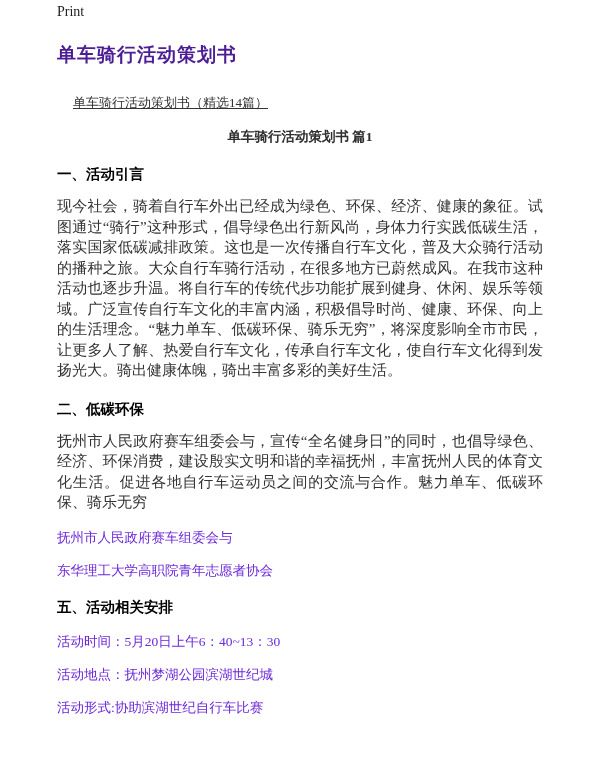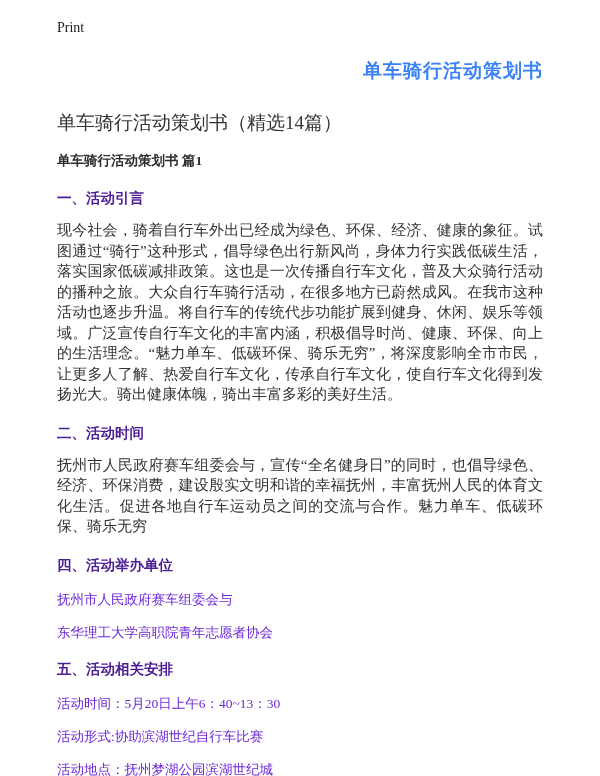--- a/index.html
+++ b/index.html
@@ -11,55 +11,57 @@
     width: 600px;
     height: 776px;
     overflow: hidden;
     font-family: "Liberation Serif", "DejaVu Serif", serif;
     color: #333333;
   }
   .page {
     box-sizing: border-box;
     width: 600px;
     height: 776px;
-    padding: 18px 57px 0 57px;
+    padding: 2px 57px 0 57px;
     background: #ffffff;
   }
   .print-link {
     font-size: 14px;
     color: #222222;
     margin: 0;
     cursor: pointer;
     display: inline-block;
   }
   .doc-title {
     margin: 22px 0 0 0;
-    text-align: right;
+    text-align: left;
     font-size: 19px;
     font-weight: 700;
-    color: #3b82f6;
+    color: #4c1d95;
     letter-spacing: 1px;
   }
   .doc-subtitle {
-    margin: 26px 0 0 0;
-    font-size: 19px;
+    margin: 26px 0 0 16px;
+    font-size: 13px;
     font-weight: 400;
     color: #333333;
+    text-decoration: underline;
   }
   .doc-part-label {
     margin: 16px 0 0 0;
     font-size: 13.5px;
     font-weight: 700;
     color: #2e2e2e;
+    text-align: center;
   }
   .section-heading {
     margin: 19px 0 0 0;
     font-size: 14.5px;
     font-weight: 700;
-    color: #4c1d95;
+    color: #000000;
   }
   .body-para {
     margin: 12px 0 0 0;
     font-size: 15px;
     line-height: 20.5px;
     text-align: justify;
     color: #333333;
   }
   .line-para {
     margin: 17px 0 0 0;
@@ -77,29 +79,28 @@
 
   <h1 class="doc-title">单车骑行活动策划书</h1>
 
   <p class="doc-subtitle">单车骑行活动策划书（精选14篇）</p>
 
   <p class="doc-part-label">单车骑行活动策划书 篇1</p>
 
   <h2 class="section-heading">一、活动引言</h2>
   <p class="body-para">现今社会，骑着自行车外出已经成为绿色、环保、经济、健康的象征。试图通过“骑行”这种形式，倡导绿色出行新风尚，身体力行实践低碳生活，落实国家低碳减排政策。这也是一次传播自行车文化，普及大众骑行活动的播种之旅。大众自行车骑行活动，在很多地方已蔚然成风。在我市这种活动也逐步升温。将自行车的传统代步功能扩展到健身、休闲、娱乐等领域。广泛宣传自行车文化的丰富内涵，积极倡导时尚、健康、环保、向上的生活理念。“魅力单车、低碳环保、骑乐无穷”，将深度影响全市市民，让更多人了解、热爱自行车文化，传承自行车文化，使自行车文化得到发扬光大。骑出健康体魄，骑出丰富多彩的美好生活。</p>
 
-  <h2 class="section-heading">二、活动时间</h2>
+  <h2 class="section-heading">二、低碳环保</h2>
   <p class="body-para">抚州市人民政府赛车组委会与，宣传“全名健身日”的同时，也倡导绿色、经济、环保消费，建设殷实文明和谐的幸福抚州，丰富抚州人民的体育文化生活。促进各地自行车运动员之间的交流与合作。魅力单车、低碳环保、骑乐无穷</p>
 
 
-  <h2 class="section-heading">四、活动举办单位</h2>
   <p class="line-para">抚州市人民政府赛车组委会与</p>
   <p class="line-para">东华理工大学高职院青年志愿者协会</p>
 
   <h2 class="section-heading">五、活动相关安排</h2>
   <p class="line-para">活动时间：5月20日上午6：40~13：30</p>
+  <p class="line-para">活动地点：抚州梦湖公园滨湖世纪城</p>
   <p class="line-para">活动形式:协助滨湖世纪自行车比赛</p>
-  <p class="line-para">活动地点：抚州梦湖公园滨湖世纪城</p>
 
   
   
 
 </div>
 
 </body></html>

